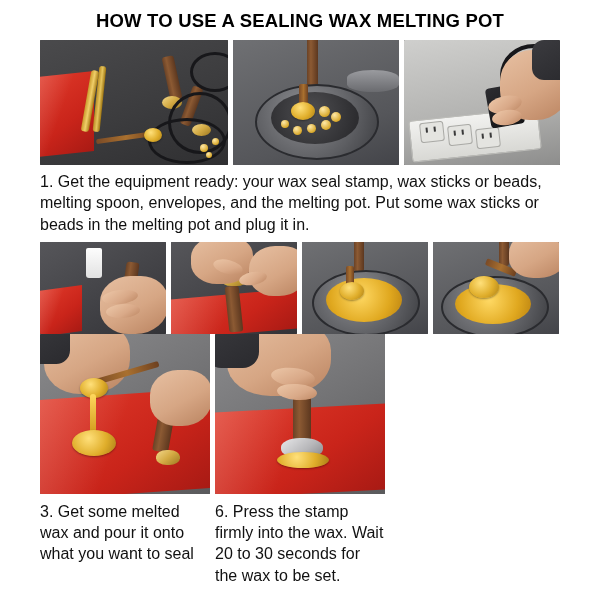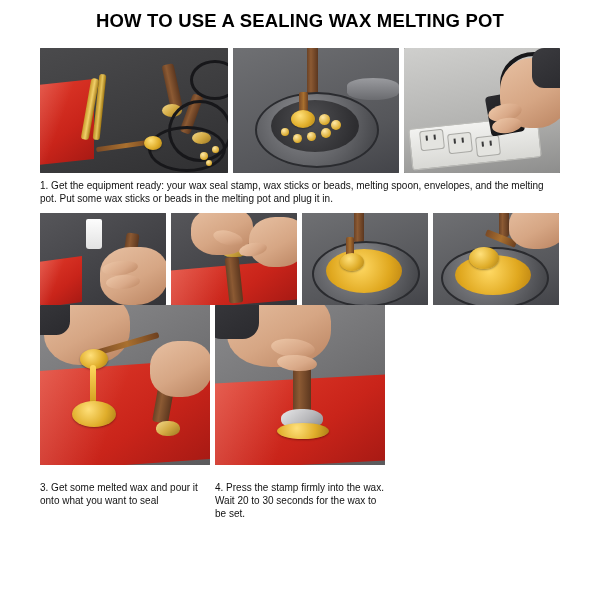--- a/index.html
+++ b/index.html
@@ -21,46 +21,46 @@
     background: #ffffff;
     box-sizing: border-box;
     padding: 0 40px;
   }
   .title {
     text-align: center;
     font-size: 18.5px;
     font-weight: bold;
     letter-spacing: 0.2px;
     padding-top: 10px;
-    padding-bottom: 16px;
+    padding-bottom: 8px;
     color: #000000;
   }
 
   
   .row {
     display: flex;
     gap: 5px;
     width: 520px;
   }
   .photo {
     position: relative;
     overflow: hidden;
     border-radius: 1px;
     background: #3a3a3a;
   }
   .caption {
-    font-size: 10px;
+    font-size: 16px;
     line-height: 1.33;
     color: #111;
     padding-top: 6px;
     padding-bottom: 7px;
     text-align: left;
   }
   .row3 .caption {
-    padding-top: 16px;
+    padding-top: 7px;
   }
 
   
   .scene { position: absolute; inset: 0; }
 
   
   .bg-desk   { background: linear-gradient(160deg,#4a4a4c 0%,#3c3c3e 55%,#2f2f31 100%); }
   .bg-desk2  { background: linear-gradient(150deg,#56565a 0%,#414145 60%,#333337 100%); }
   .bg-light  { background: linear-gradient(150deg,#8b8b8d 0%,#6e6e70 60%,#5a5a5c 100%); }
   .bg-gray   { background: linear-gradient(160deg,#6f7073 0%,#55565a 70%,#434449 100%); }
@@ -321,18 +321,18 @@
           <div class="redpaper sheen" style="left:0px;top:74px;width:170px;height:86px;transform:skewY(-3deg);"></div>
           <div class="handle" style="left:78px;top:46px;width:18px;height:62px;"></div>
           <div class="brasshead" style="left:66px;top:104px;width:42px;height:20px;border-radius:45%;background:linear-gradient(140deg,#e9e9ea,#b6b6b9 60%,#87878b);"></div>
           <div class="seal-disc" style="left:62px;top:118px;width:52px;height:16px;"></div>
           <div class="hand" style="left:12px;top:-14px;width:104px;height:76px;"></div>
           <div class="finger" style="left:56px;top:34px;width:44px;height:18px;transform:rotate(6deg);"></div>
           <div class="finger" style="left:62px;top:50px;width:40px;height:16px;transform:rotate(4deg);"></div>
           <div class="sleeve" style="left:-10px;top:-20px;width:54px;height:54px;"></div>
         </div>
       </div>
-      <div class="caption">4. Press the stamp firmly into the wax. Wait 20 to 30 seconds for the wax to be set.</div>
+      <div class="caption">6. Press the stamp firmly into the wax. Wait 20 to 30 seconds for the wax to be set.</div>
     </div>
 
   </div>
 
 </div>
 
 </body></html>

